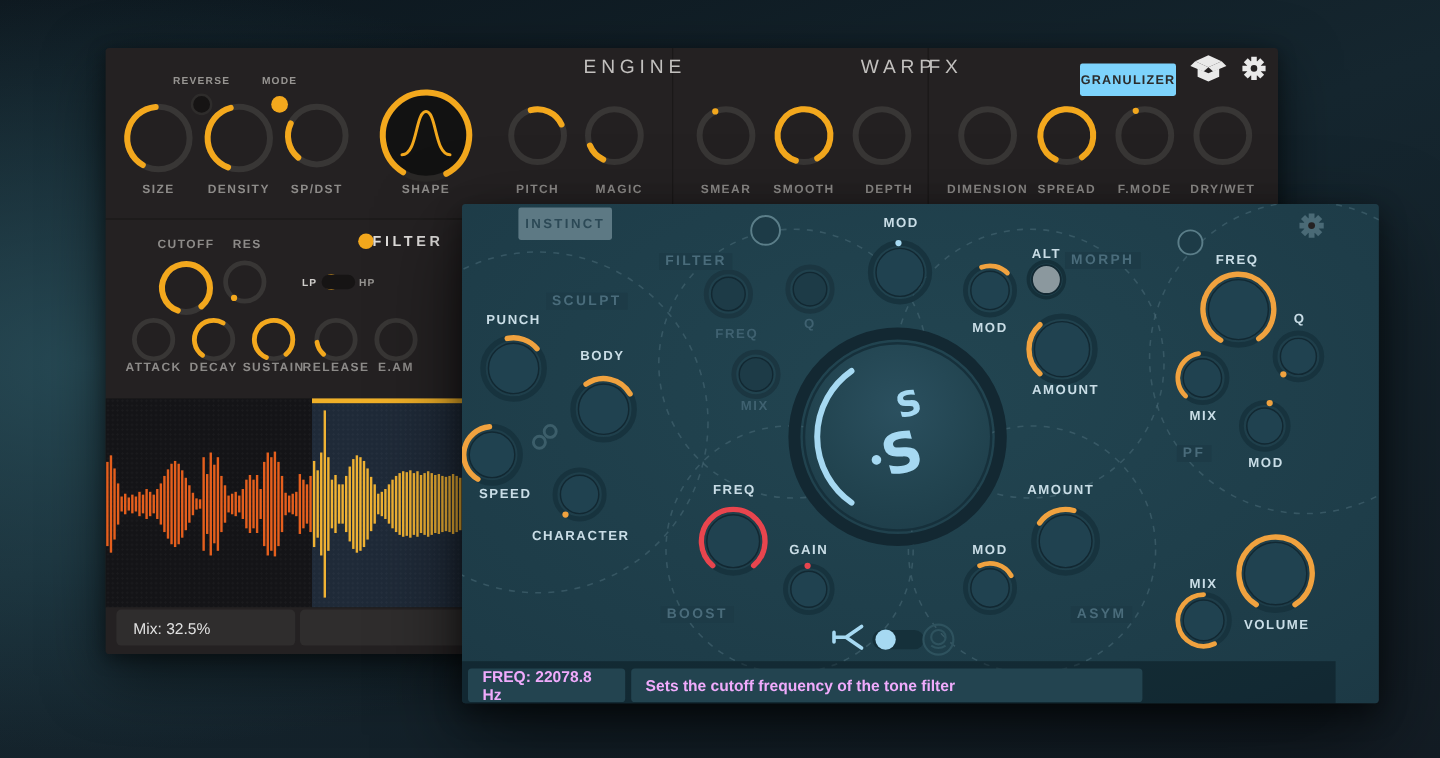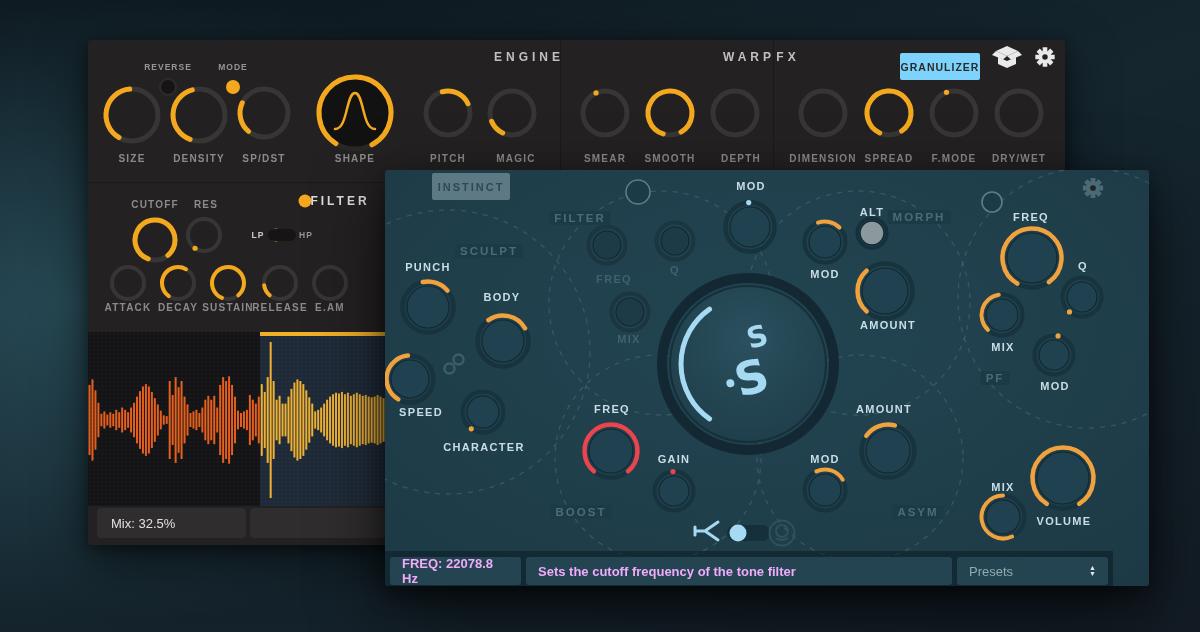--- a/index.html
+++ b/index.html
@@ -11,21 +11,21 @@
   .window{position:absolute;border-radius:3px;overflow:hidden;}
   .win-back{left:88px;top:40px;width:977px;height:505px;background:#242122;
     box-shadow:0 18px 50px rgba(0,0,0,.55),0 4px 14px rgba(0,0,0,.4);}
   .win-front{left:385px;top:170px;width:728px;height:416px;
     background:radial-gradient(120% 130% at 50% 38%,#224551 0%,#1d3b47 55%,#182f3a 100%);
     box-shadow:0 26px 70px rgba(0,0,0,.6),0 8px 22px rgba(0,0,0,.45);padding-left:36px;}
   svg{position:absolute;left:0;top:0;overflow:visible;}
   .lbl{position:absolute;transform:translate(-50%,-50%);white-space:nowrap;pointer-events:none;}
   .lbl-back{font-size:10px;font-weight:700;letter-spacing:1.2px;color:#8d8b89;}
   .lbl-back-sm{font-size:8.5px;font-weight:700;letter-spacing:1px;color:#979592;}
-  .lbl-hdr{font-size:12px;font-weight:700;letter-spacing:4px;color:#c2c0be;}
+  .lbl-hdr{font-size:16px;font-weight:400;letter-spacing:4px;color:#c2c0be;}
   .lbl-front{font-size:11px;font-weight:700;letter-spacing:1.3px;color:#c9dde6;}
   .lbl-front-dim{font-size:11px;font-weight:700;letter-spacing:1.3px;color:#3f6170;}
   .lbl-ring{font-size:11.5px;font-weight:700;letter-spacing:2px;color:#4a6c7b;
     background:#1d3b47;padding:1px 5px;}
   .granulizer{position:absolute;left:812px;top:13px;width:80px;height:27px;background:#7dd3fc;
     border-radius:2px;display:flex;align-items:center;justify-content:center;
     font-size:10.5px;font-weight:700;letter-spacing:1px;color:#2b2b2b;}
   .tab{position:absolute;left:47px;top:3px;width:78px;height:27px;background:#5d7984;
     border-radius:2px;display:flex;align-items:center;justify-content:center;
     font-size:11px;font-weight:700;letter-spacing:2px;color:#2c4956;}
@@ -490,21 +490,14 @@
         <div class="lbl lbl-front" style="left: 289px; top: 289px;">GAIN</div>
         <div class="lbl lbl-front" style="left: 440px; top: 289px;">MOD</div>
         <div class="lbl lbl-front" style="left: 499px; top: 239px;">AMOUNT</div>
         <div class="lbl lbl-front" style="left: 618px; top: 317px;">MIX</div>
         <div class="lbl lbl-front" style="left: 679px; top: 351px;">VOLUME</div>
       </div>
 
     <div class="footer-strip"></div>
     <div class="fbox" style="left:5px;width:131px">FREQ: 22078.8 Hz</div>
     <div class="fbox" style="left:141px;width:426px">Sets the cutoff frequency of the tone filter</div>
-    <div class="fbox presets" style="left:572px;width:151px">
-      <span>Presets</span>
-      <span class="chev">
-          <span>▲</span>
-          <span>▼</span>
-        </span>
-    </div>
   </div>
 </div>
 
 </body></html>

